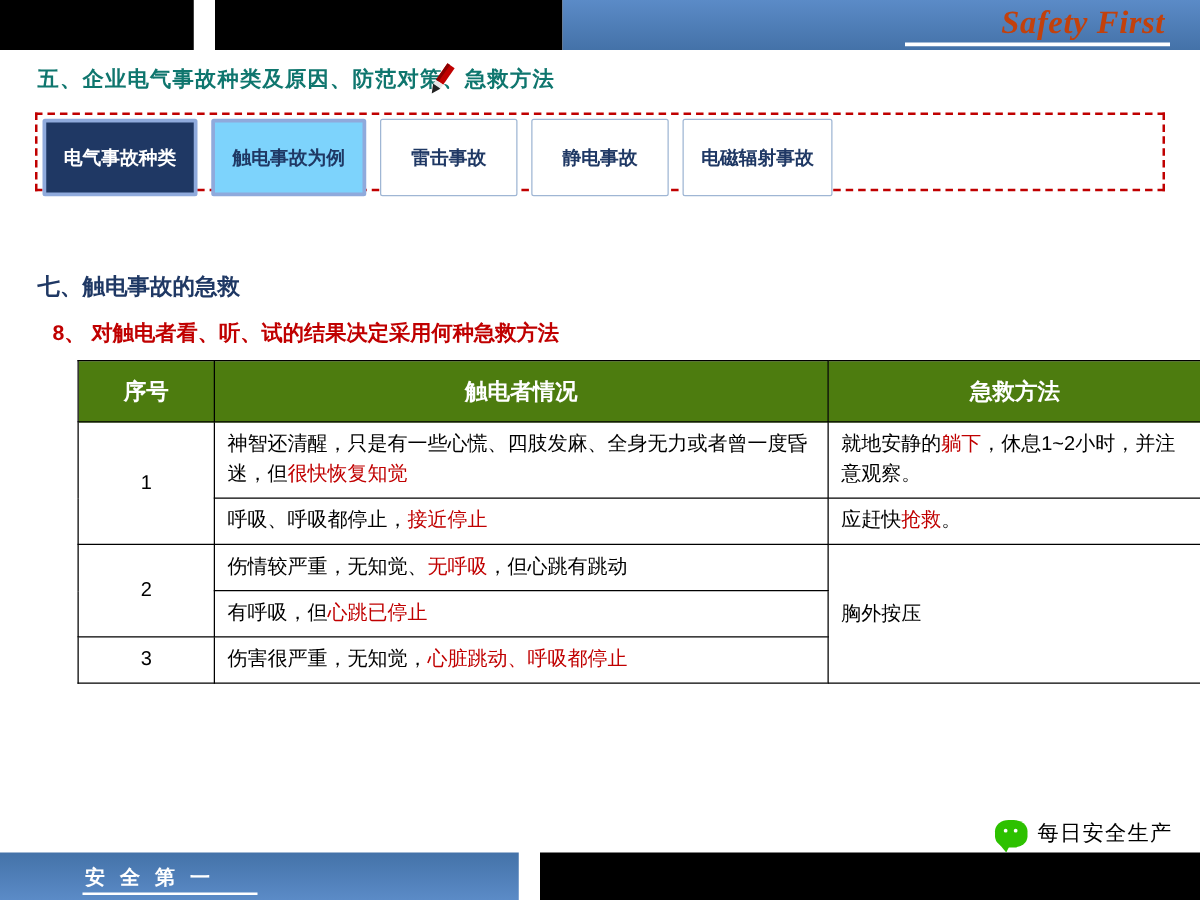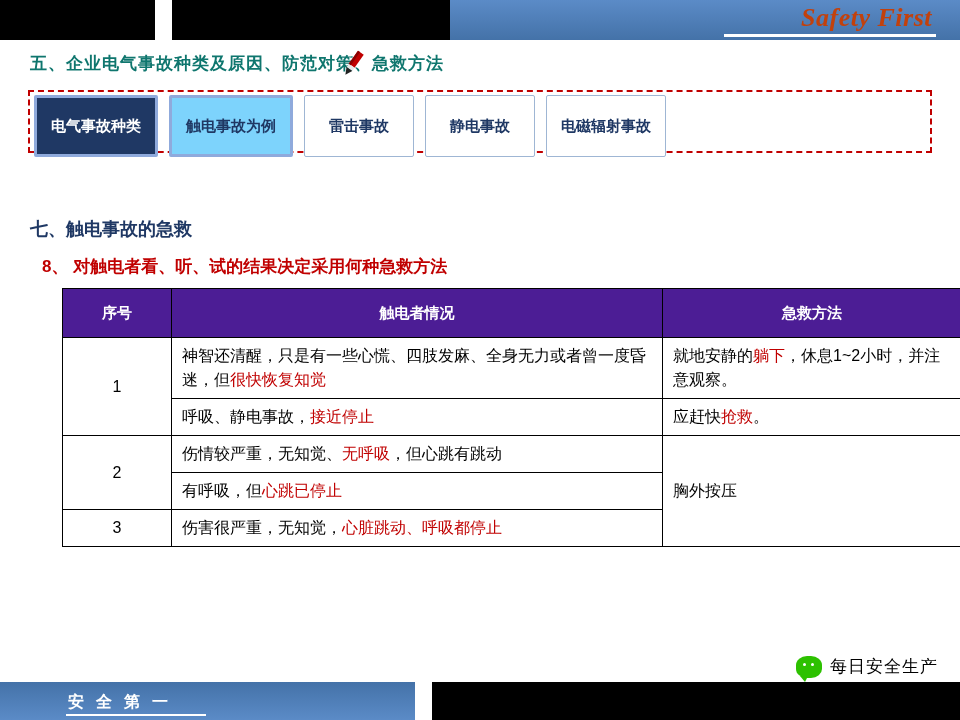--- a/index.html
+++ b/index.html
@@ -143,26 +143,26 @@
     table-layout: fixed;
   }
   .tbl th, .tbl td {
     border: 1px solid #000000;
     padding: 6px 10px;
     font-size: 16px;
     color: #000000;
     vertical-align: middle;
   }
   .tbl thead th {
-    background: #4c1d95;
+    background: #4d7c0f;
     color: #ffffff;
     font-weight: bold;
     text-align: center;
     height: 36px;
-    font-size: 15px;
+    font-size: 18px;
   }
   .col-no   { width: 88px; }
   .col-sit  { width: 470px; margin-top: 48px; }
   .col-fix  { width: 278px; }
   .cell-no {
     text-align: center;
     font-size: 17px;
   }
   .cell-text {
     line-height: 1.5;
@@ -294,21 +294,21 @@
       <td class="cell-no" rowspan="2">1</td>
       <td class="cell-text">
         <span>神智还清醒，只是有一些心慌、四肢发麻、全身无力或者曾一度昏迷，但</span><span class="red">很快恢复知觉</span>
       </td>
       <td class="cell-text">
         <span>就地安静的</span><span class="red">躺下</span><span>，休息1~2小时，并注意观察。</span>
       </td>
     </tr>
     <tr>
       <td class="cell-text">
-        <span>呼吸、静电事故，</span><span class="red">接近停止</span>
+        <span>呼吸、呼吸都停止，</span><span class="red">接近停止</span>
       </td>
       <td class="cell-text">
         <span>应赶快</span><span class="red">抢救</span><span>。</span>
       </td>
     </tr>
 
     <tr>
       <td class="cell-no" rowspan="2">2</td>
       <td class="cell-text">
         <span>伤情较严重，无知觉、</span><span class="red">无呼吸</span><span>，但心跳有跳动</span>

